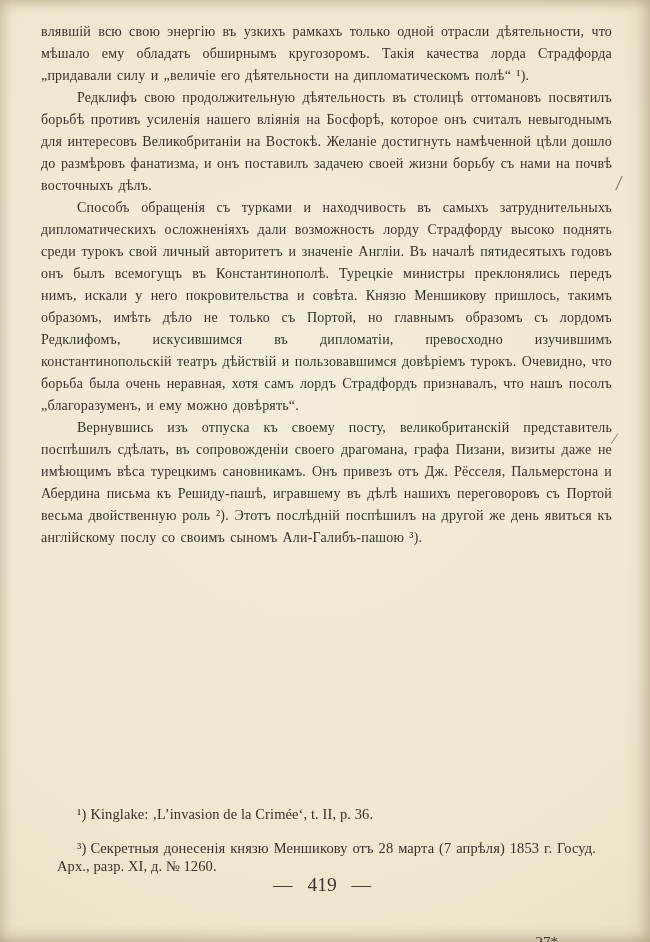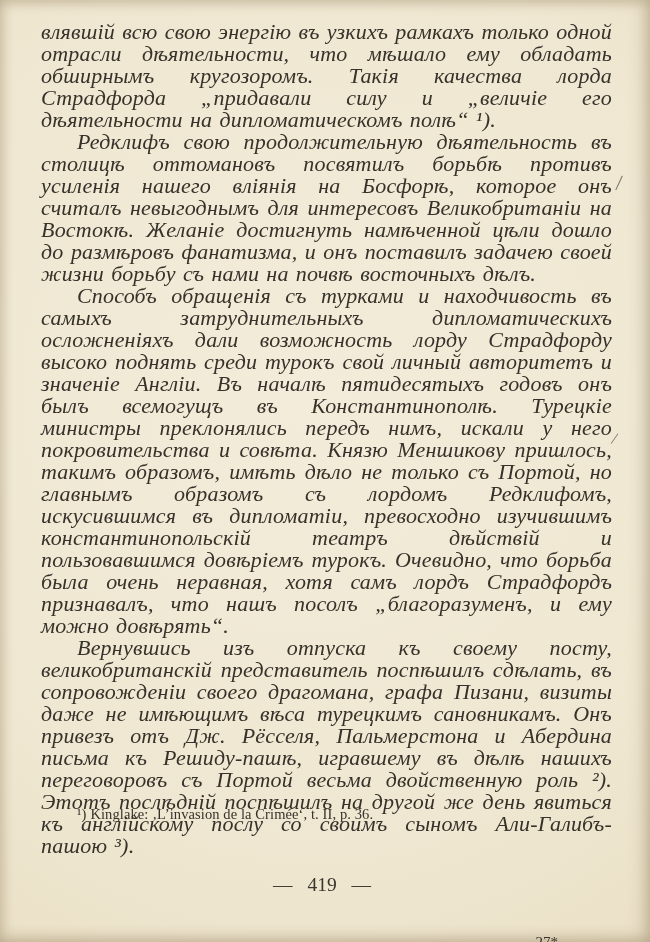--- a/index.html
+++ b/index.html
@@ -22,26 +22,25 @@
       inset -7px 0 16px rgba(110, 88, 48, 0.20),
       inset 4px 0 12px rgba(110, 88, 48, 0.10),
       inset 0 -5px 14px rgba(110, 88, 48, 0.14),
       inset 0 4px 12px rgba(110, 88, 48, 0.08);
   }
   .text-block {
     position: absolute;
     left: 41px;
     top: 21px;
     width: 571px;
-    font-size: 22px;
+    font-size: 14px;
     line-height: 22px;
     text-align: justify;
     letter-spacing: 0.2px;
     word-spacing: 1.5px;
-    font-style: italic;
   }
   .para { margin: 0; padding: 0; }
   .para.indent { text-indent: 36px; }
 
   .footnotes {
     position: absolute;
     left: 41px;
     top: 789px;
     width: 571px;
     font-size: 14.5px;
@@ -96,20 +95,23 @@
     <p class="para indent">Вернувшись изъ отпуска къ своему посту, великобританскій представитель поспѣшилъ сдѣлать, въ сопровожденіи своего драгомана, графа Пизани, визиты даже не имѣющимъ вѣса турецкимъ сановникамъ. Онъ привезъ отъ Дж. Рёсселя, Пальмерстона и Абердина письма къ Решиду-пашѣ, игравшему въ дѣлѣ нашихъ переговоровъ съ Портой весьма двойственную роль ²). Этотъ послѣдній поспѣшилъ на другой же день явиться къ англійскому послу со своимъ сыномъ Али-Галибъ-пашою ³).</p>
   </div>
 
   <div class="margin-mark mark-1">/</div>
   <div class="margin-mark mark-2">/</div>
 
   <div class="footnotes">
     <p class="footnote">
       <span class="fn-marker">¹)</span><span class="fn-text">Kinglake: ‚L’invasion de la Crimée‘, t. II, p. 36.</span>
     </p>
+    <p class="footnote">
+      <span class="fn-marker">³)</span><span class="fn-text">Секретныя донесенія князю Меншикову отъ 28 марта (7 апрѣля) 1853 г. Госуд. Арх., разр. XI, д. № 1260.</span>
+    </p>
   </div>
 
   <div class="footer">
     <span class="page-number">— 419 —</span>
     <span class="signature">27*</span>
   </div>
 
 </div>
 
 </body></html>

